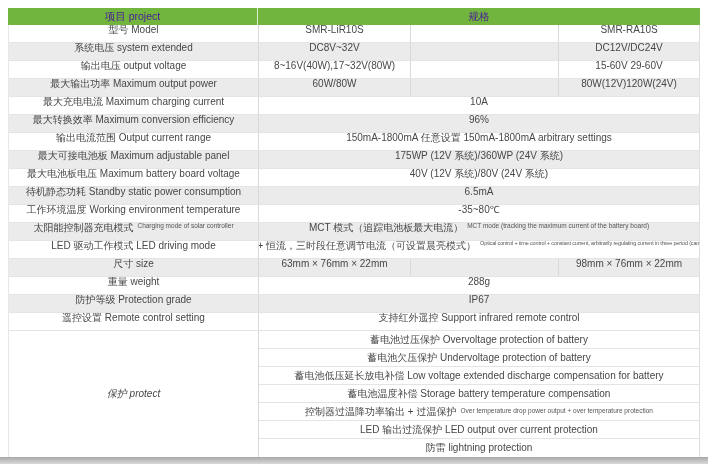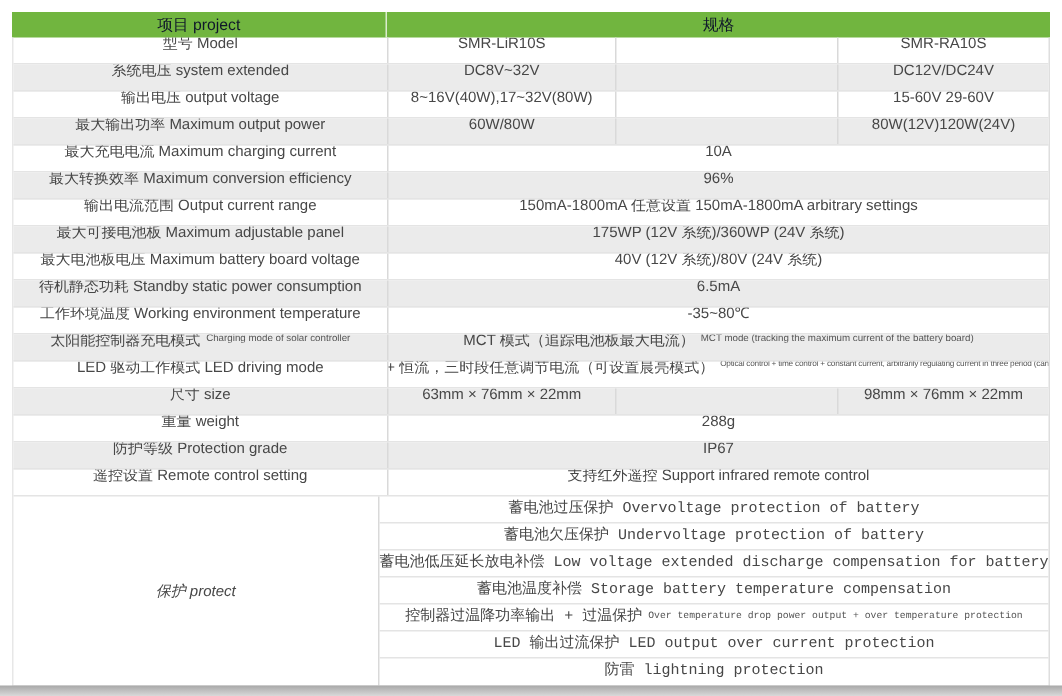--- a/index.html
+++ b/index.html
@@ -2,40 +2,40 @@
 <html style="--green: #71b53f;"><head>
 <meta charset="utf-8">
 <style>
   html,body{margin:0;padding:0;}
   body{
     width:708px;height:464px;position:relative;background:#ffffff;
     font-family:"Liberation Sans",sans-serif;color:#474747;
     -webkit-font-smoothing:antialiased;overflow:hidden;
   }
   .spec-table{position:absolute;left:8px;top:8px;width:692px;}
-  .thead{display:flex;height:17px;background:var(--green,#71b53f);color:#0f172a;}
+  .thead{display:flex;height:17px;background:var(--green,#71b53f);color:#4c1d95;}
   .th{display:flex;align-items:center;justify-content:center;font-size:10.5px;box-sizing:border-box;}
   .th.h1{width:250px;border-right:1px solid rgba(255,255,255,.75);}
   .th.h2{flex:1;}
   .tbody{border-left:1px solid #e7e7e7;border-right:1px solid #dedede;box-sizing:border-box;}
   .row{display:flex;height:18px;border-bottom:1px solid #e4e4e4;box-sizing:border-box;}
   .row.shade{background:#ebebeb;}
   .cell{display:flex;align-items:flex-start;justify-content:center;font-size:10px;
         white-space:nowrap;overflow:hidden;box-sizing:border-box;line-height:1;}
   .cell.label{width:250px;border-right:1px solid #d9d9d9;}
   .cell.c0{width:152px;border-right:1px solid #d9d9d9;}
   .cell.c1{width:148px;border-right:1px solid #d9d9d9;}
   .cell.c2{flex:1;}
   .cell.vspan{flex:1;}
   .fine{font-size:6.5px;margin-left:4px;color:#555;}
   .fine.xs{font-size:5.5px;letter-spacing:-0.15px;}
   .protect{display:flex;border-bottom:1px solid #d9d9d9;box-sizing:border-box;}
   .protect-label{width:250px;border-right:1px solid #d9d9d9;display:flex;align-items:center;
         justify-content:center;font-size:10px;box-sizing:border-box;font-style:italic;}
-  .protect-items{flex:1;display:flex;flex-direction:column;font-family:Liberation Mono, monospace;}
+  .protect-items{flex:1;display:flex;flex-direction:column;}
   .protect-item{height:18px;border-bottom:1px solid #e4e4e4;display:flex;align-items:center;
         justify-content:center;font-size:10px;white-space:nowrap;overflow:hidden;box-sizing:border-box;line-height:1;}
   .protect-item:last-child{border-bottom:none;}
   .bottom-bar{position:absolute;left:0;top:457px;width:708px;height:7px;
         background:linear-gradient(#a8a8a8,#d9d9d9);}
 </style>
 </head>
 <body>
 
 <div class="spec-table">

